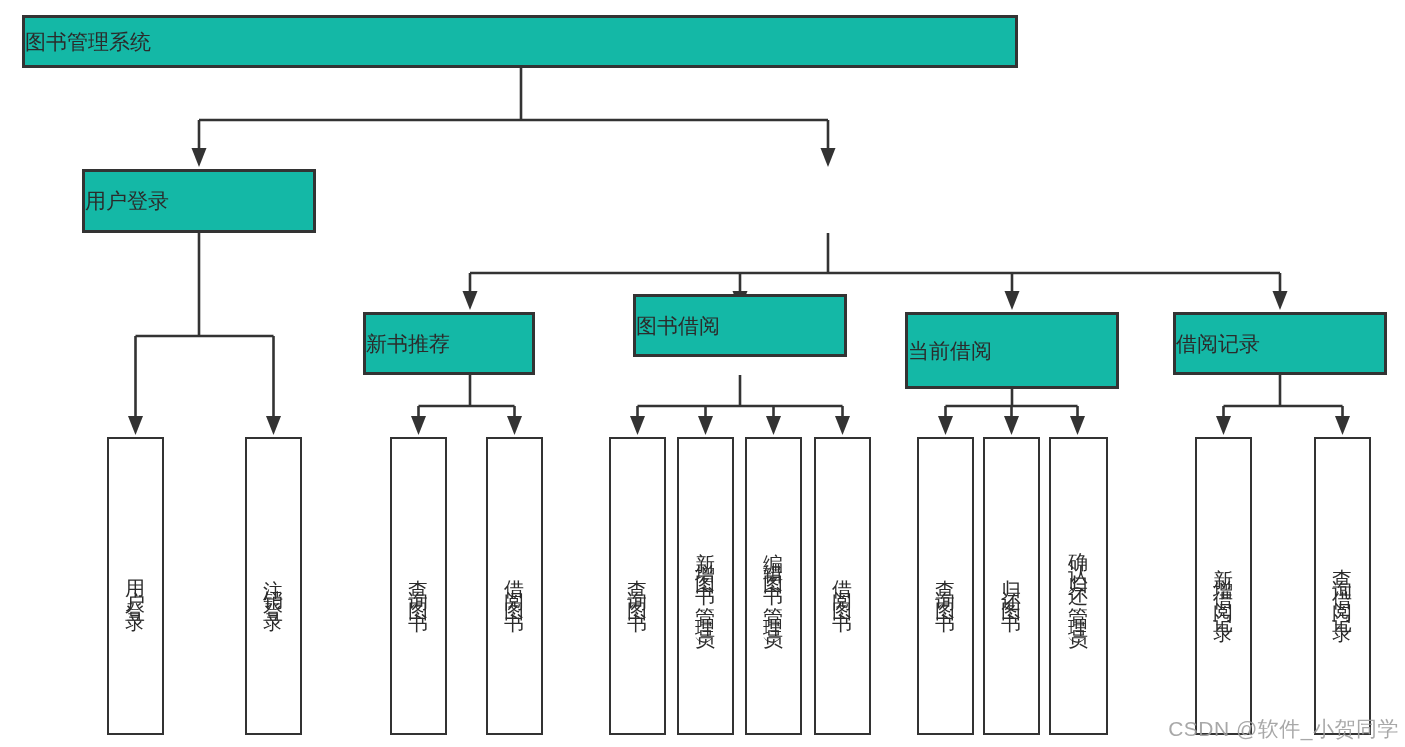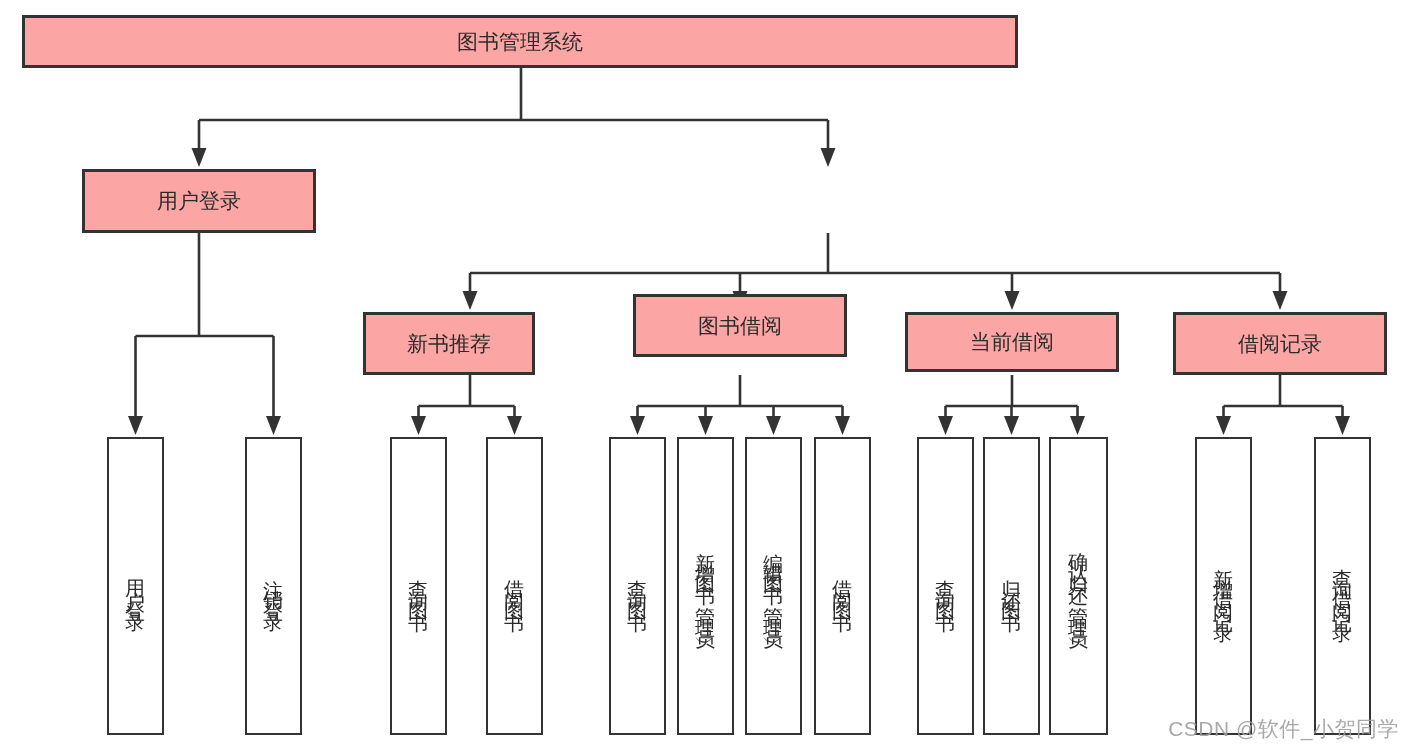--- a/index.html
+++ b/index.html
@@ -12,25 +12,25 @@
     font-family: "Liberation Sans", "DejaVu Sans", sans-serif;
   }
   #connectors {
     position: absolute;
     left: 0; top: 0;
     width: 1405px; height: 747px;
   }
   .hbox {
     position: absolute;
     box-sizing: border-box;
-    background: #fca5a5;
+    background: #14b8a6;
     border: 3px solid #333333;
     display: flex;
     align-items: center;
-    justify-content: center;
+    justify-content: flex-start;
     color: #2b2b2b;
     font-size: 21px;
     z-index: 2;
   }
   .leaf {
     position: absolute;
     box-sizing: border-box;
     top: 437px;
     height: 298px;
     width: 57px;
@@ -150,21 +150,21 @@
   <div class="hbox" style="left:82px; top:169px; width:234px; height:64px;">
     <span>用户登录</span>
   </div>
 
   <div class="hbox" style="left:363px; top:312px; width:172px; height:63px;">
     <span>新书推荐</span>
   </div>
   <div class="hbox" style="left:633px; top:294px; width:214px; height:63px;">
     <span>图书借阅</span>
   </div>
-  <div class="hbox" style="left:905px; top:312px; width:214px; height:60px;">
+  <div class="hbox" style="left:905px; top:312px; width:214px; height:77px;">
     <span>当前借阅</span>
   </div>
   <div class="hbox" style="left:1173px; top:312px; width:214px; height:63px;">
     <span>借阅记录</span>
   </div>
 
   <div class="leaf" style="left:107px;">
     <span>用户登录</span>
   </div>
   <div class="leaf" style="left:245px;">

